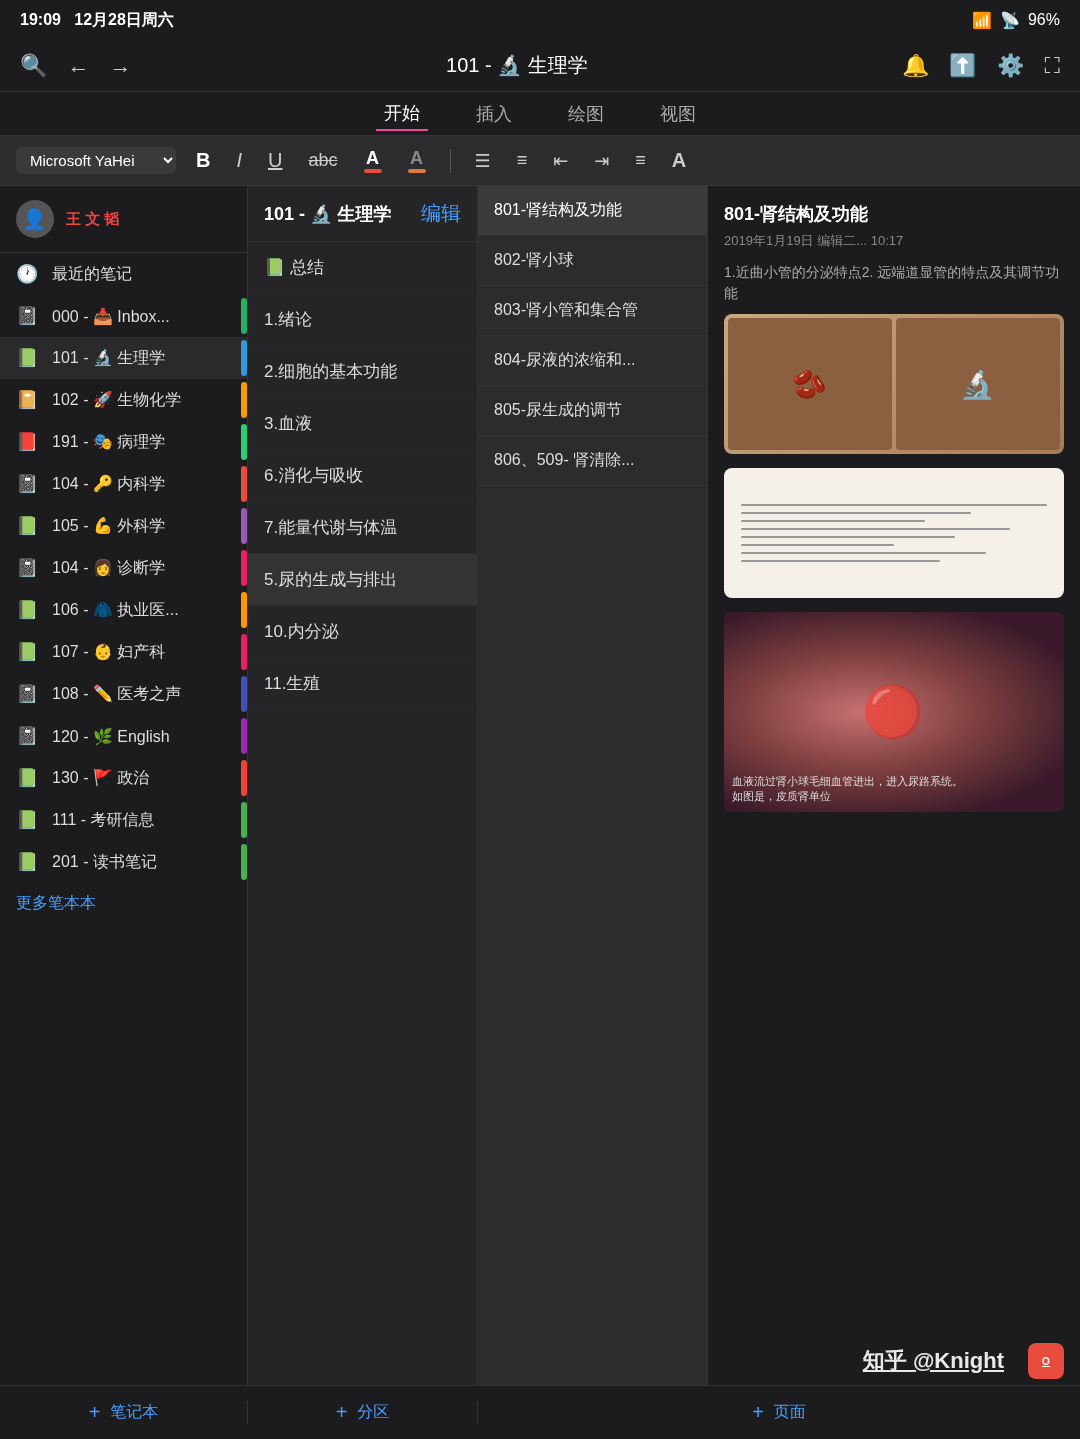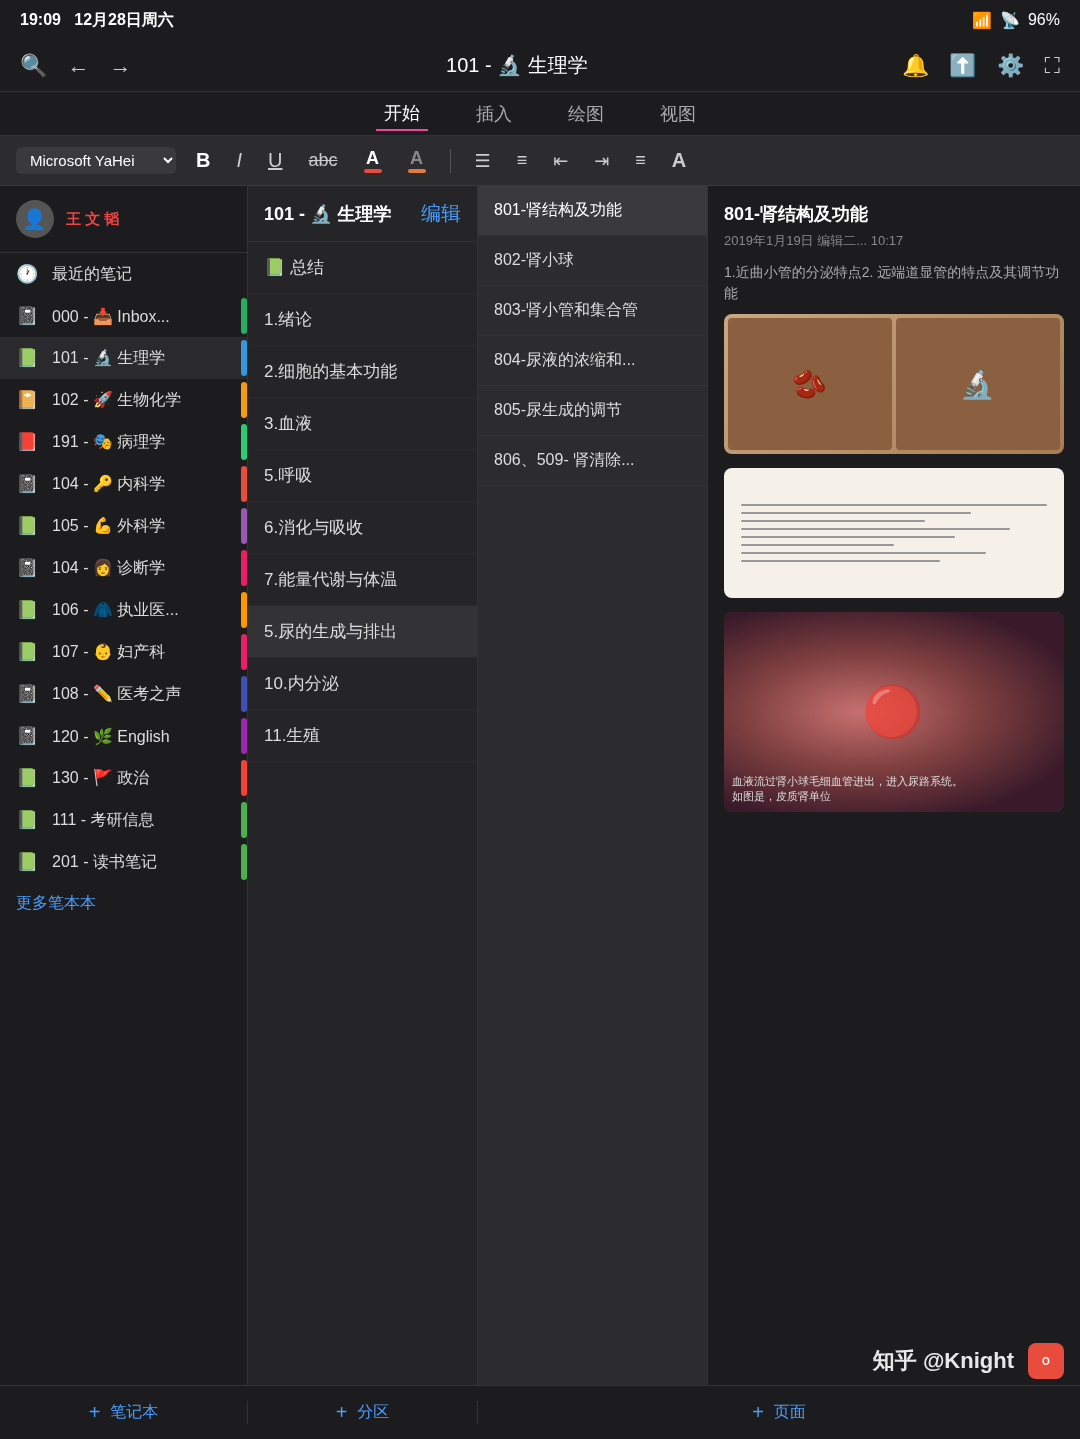--- a/index.html
+++ b/index.html
@@ -321,21 +321,22 @@
     .bottom-section-3 { flex: 1; }
     .bottom-plus { font-size: 20px; }
 
     
     .watermark {
       position: absolute;
       bottom: 60px;
       right: 16px;
       display: flex;
       align-items: center;
-      gap: 14px;
+      gap: 24px;
+      text-decoration: underline;
     }
     .watermark-text { font-size: 22px; font-weight: 700; color: #fff; opacity: 0.9; }
     .watermark-logo {
       width: 36px; height: 36px;
       background: #e74c3c;
       border-radius: 8px;
       display: flex;
       align-items: center;
       justify-content: center;
       font-size: 14px;
@@ -500,21 +501,20 @@
   <div class="sections-panel">
     <div class="sections-header">
       <span class="sections-title">101 - 🔬 生理学</span>
       <span class="sections-edit">编辑</span>
     </div>
     <div id="section-list">
         <div class="section-item">📗 总结</div>
         <div class="section-item">1.绪论</div>
         <div class="section-item">2.细胞的基本功能</div>
         <div class="section-item">3.血液</div>
-        <div class="section-item">5.呼吸</div>
         <div class="section-item">6.消化与吸收</div>
         <div class="section-item">7.能量代谢与体温</div>
         <div class="section-item active">5.尿的生成与排出</div>
         <div class="section-item">10.内分泌</div>
         <div class="section-item">11.生殖</div>
       </div>
   </div>
 
   <div class="pages-panel">
     <div id="page-list">

